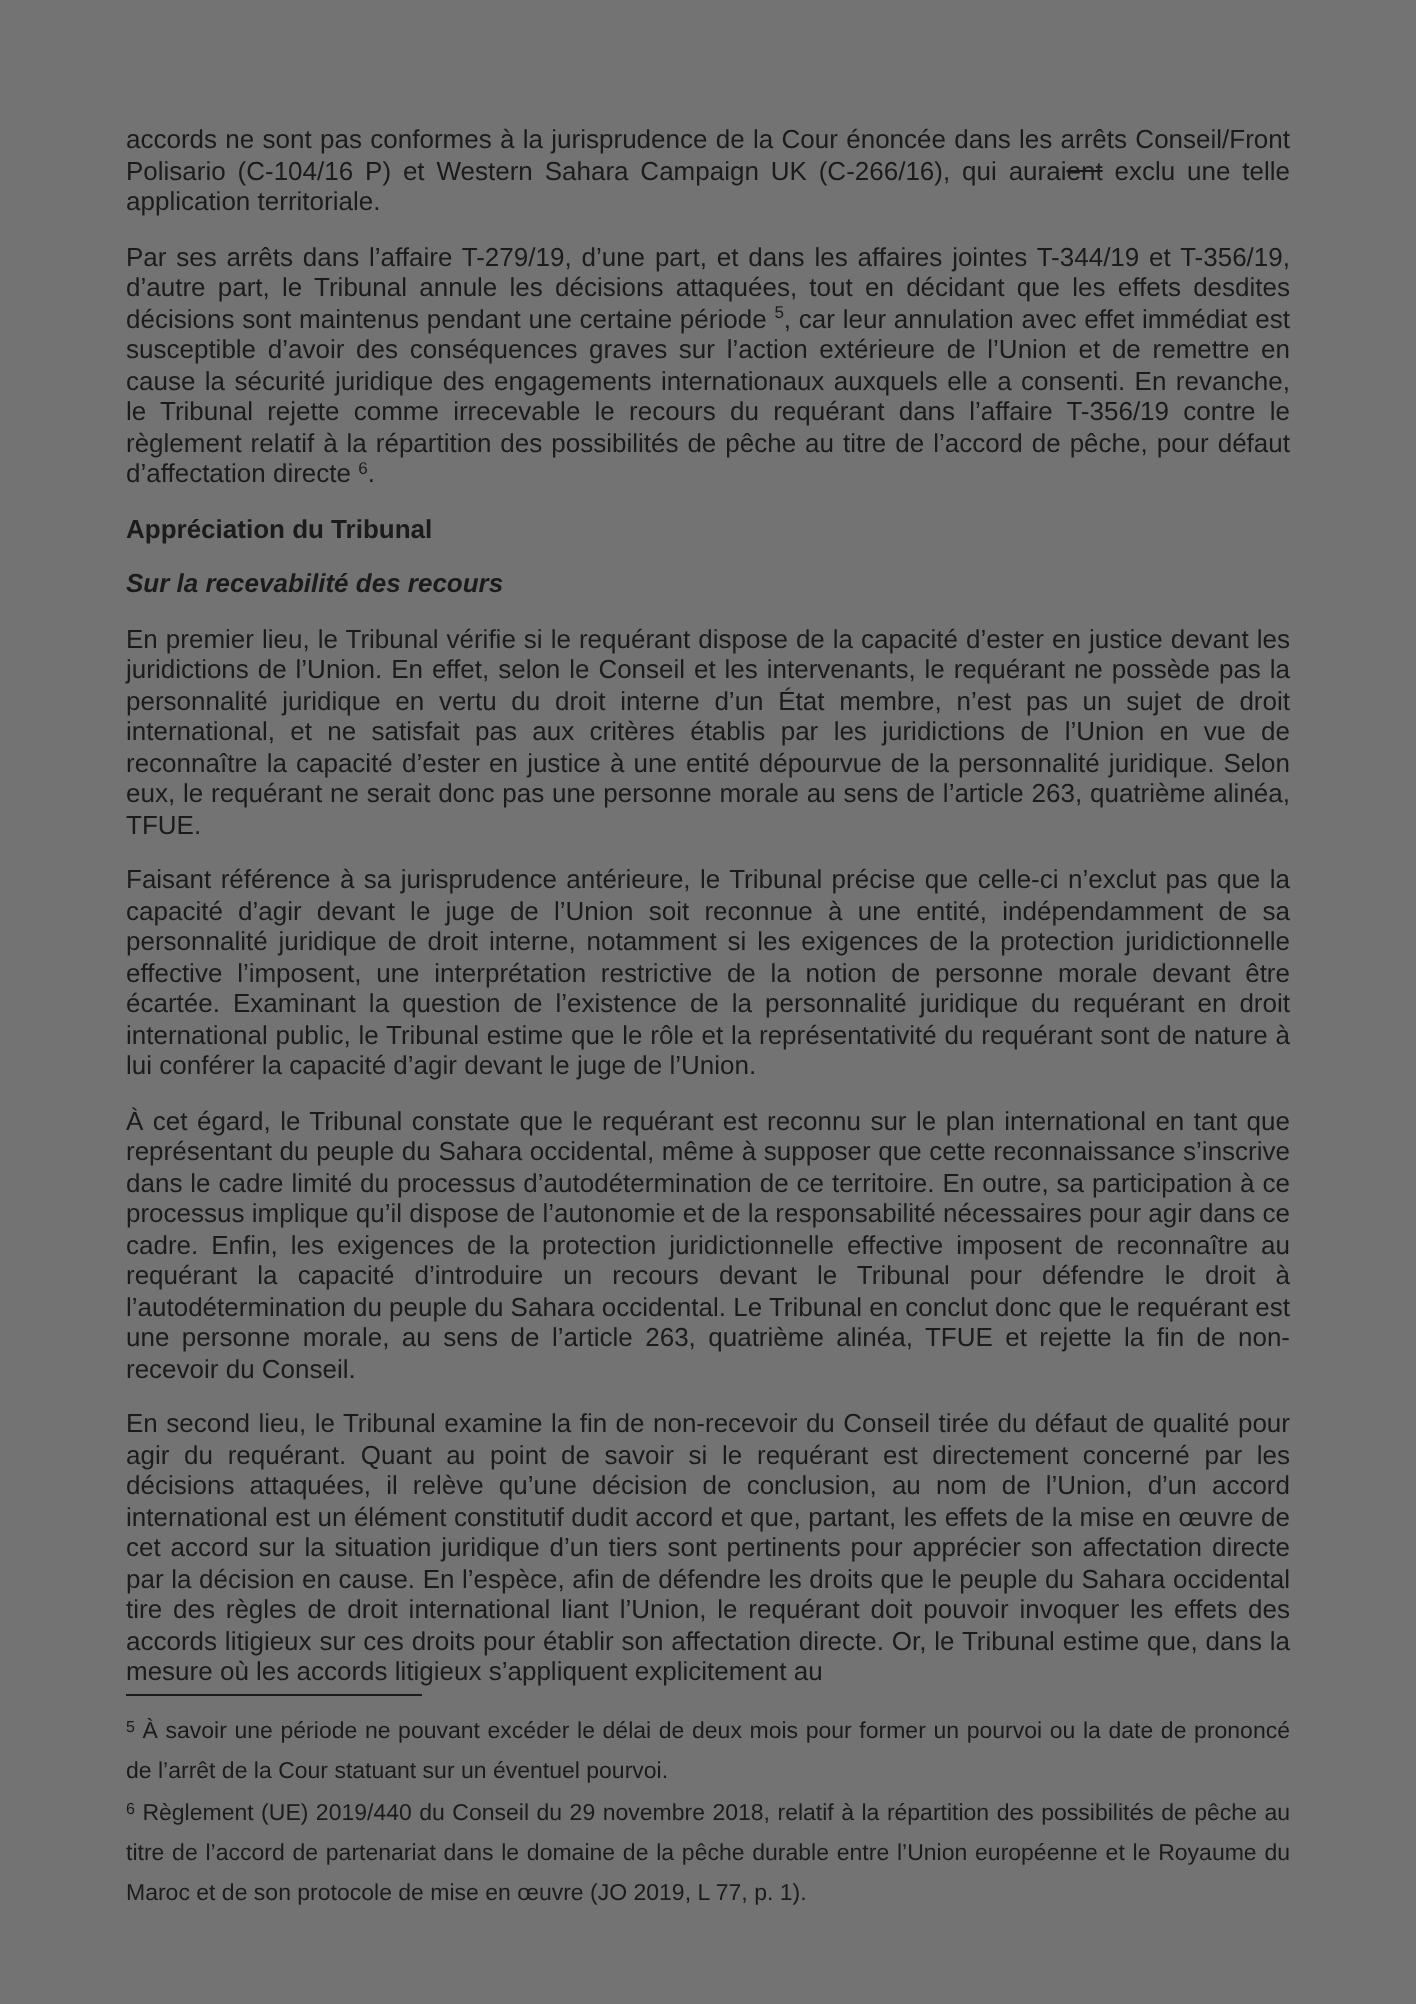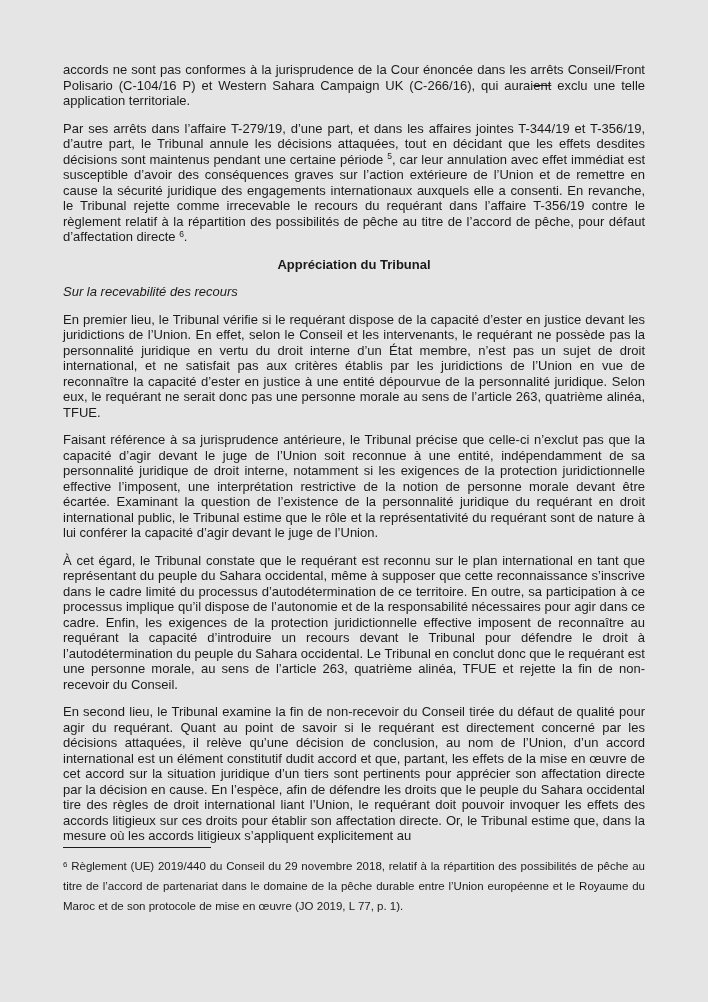--- a/index.html
+++ b/index.html
@@ -4,44 +4,45 @@
 <style>
   html, body {
     margin: 0;
     padding: 0;
     background: #ffffff;
   }
   .page {
     position: relative;
     width: 708px;
     height: 1002px;
-    background: #e5e5e5;
+    background: #737373;
     color: #1b1b1b;
     font-family: "Liberation Sans", "DejaVu Sans", sans-serif;
     overflow: hidden;
   }
   .content {
     position: absolute;
     left: 63px;
     top: 62px;
     width: 582px;
   }
   .para {
     margin: 0 0 12px 0;
     font-size: 13px;
     line-height: 15.5px;
     text-align: justify;
   }
   .para.h {
     font-weight: 700;
-    text-align: center;
+    text-align: left;
   }
   .para.ih {
     font-style: italic;
     text-align: left;
+    font-weight: bold;
   }
   .b { font-weight: 400; }
   .st { text-decoration: line-through; }
   sup.ref {
     font-size: 8.5px;
     line-height: 0;
     vertical-align: baseline;
     position: relative;
     top: -4.5px;
   }
@@ -81,16 +82,17 @@
       <p class="para h"><span>Appréciation du Tribunal</span></p>
       <p class="para ih"><span>Sur la recevabilité des recours</span></p>
       <p class="para p"><span>En premier lieu, </span><span class="b">le Tribunal vérifie si le requérant dispose de la capacité d’ester en justice devant les juridictions de l’Union</span><span>. En effet, selon le Conseil et les intervenants, le requérant ne possède pas la personnalité juridique en vertu du droit interne d’un État membre, n’est pas un sujet de droit international, et ne satisfait pas aux critères établis par les juridictions de l’Union en vue de reconnaître la capacité d’ester en justice à une entité dépourvue de la personnalité juridique. Selon eux, le requérant ne serait donc pas une personne morale au sens de l’article 263, quatrième alinéa, TFUE.</span></p>
       <p class="para p"><span>Faisant référence à sa jurisprudence antérieure, le Tribunal précise que celle-ci n’exclut pas que la capacité d’agir devant le juge de l’Union soit reconnue à une entité, indépendamment de sa personnalité juridique de droit interne, notamment si les exigences de la protection juridictionnelle effective l’imposent, une interprétation restrictive de la notion de personne morale devant être écartée. Examinant la question de l’existence de la personnalité juridique du requérant en droit international public, </span><span class="b">le Tribunal estime que le rôle et la représentativité du requérant sont de nature à lui conférer la capacité d’agir devant le juge de l’Union.</span></p>
       <p class="para p"><span>À cet égard, le Tribunal constate que </span><span class="b">le requérant est reconnu sur le plan international en tant que représentant du peuple du Sahara occidental,</span><span> même à supposer que cette reconnaissance s’inscrive dans le cadre limité du processus d’autodétermination de ce territoire. En outre, sa participation à ce processus implique qu’il dispose de l’</span><span class="b">autonomie</span><span> et de la </span><span class="b">responsabilité</span><span> nécessaires pour agir dans ce cadre. </span><span class="b">Enfin, les exigences de la protection juridictionnelle effective imposent de reconnaître au requérant la capacité d’introduire un recours devant le Tribunal pour défendre le droit à l’autodétermination du peuple du Sahara occidental.</span><span> Le Tribunal en conclut donc que </span><span class="b">le requérant est une personne morale</span><span>, au sens de l’article 263, quatrième alinéa, TFUE et rejette la fin de non-recevoir du Conseil.</span></p>
       <p class="para p"><span>En second lieu, </span><span class="b">le Tribunal examine la fin de non-recevoir du Conseil tirée du défaut de qualité pour agir du requérant.</span><span> Quant au point de savoir si le requérant est </span><span class="b">directement concerné</span><span> par les décisions attaquées, il relève qu’une décision de conclusion, au nom de l’Union, d’un accord international est un élément constitutif dudit accord et que, partant, les effets de la mise en œuvre de cet accord sur la situation juridique d’un tiers sont pertinents pour apprécier son affectation directe par la décision en cause. En l’espèce, afin de défendre les droits que le peuple du Sahara occidental tire des règles de droit international liant l’Union, le requérant doit pouvoir invoquer les effets des accords litigieux sur ces droits pour établir son affectation directe. </span><span class="b">Or, le Tribunal estime que, dans la mesure où les accords litigieux s’appliquent explicitement au</span></p>
     </div>
   <div class="footnotes">
     <div class="fn-sep"></div>
     <div>
+        <p class="fn"><sup class="fnm">5</sup> <span>À savoir une période ne pouvant excéder le délai de deux mois pour former un pourvoi ou la date de prononcé de l’arrêt de la Cour statuant sur un éventuel pourvoi.</span></p>
         <p class="fn"><sup class="fnm">6</sup> <span>Règlement (UE) 2019/440 du Conseil du 29 novembre 2018, relatif à la répartition des possibilités de pêche au titre de l’accord de partenariat dans le domaine de la pêche durable entre l’Union européenne et le Royaume du Maroc et de son protocole de mise en œuvre (JO 2019, L 77, p. 1).</span></p>
       </div>
   </div>
 </div>
 
 </body></html>

